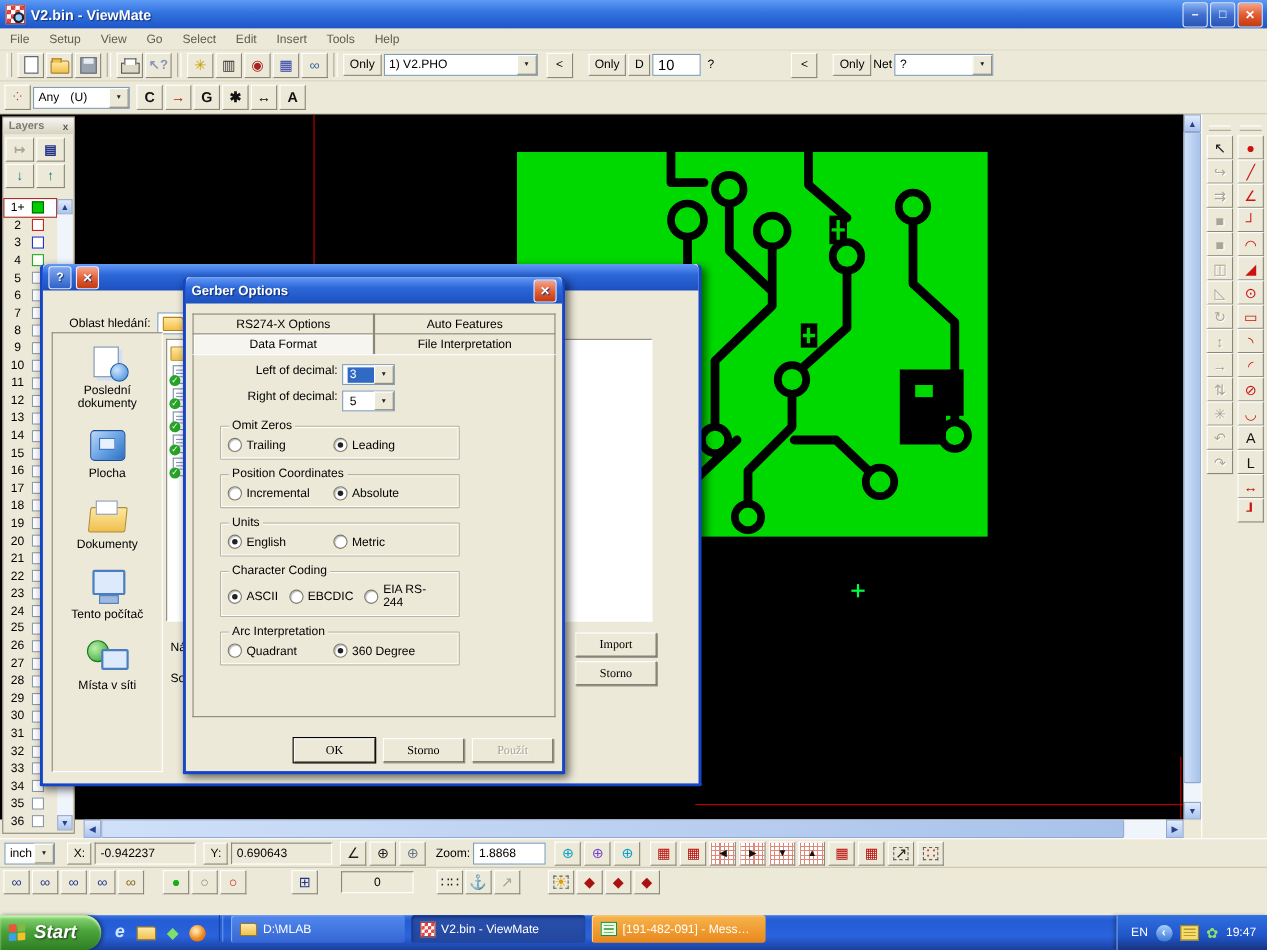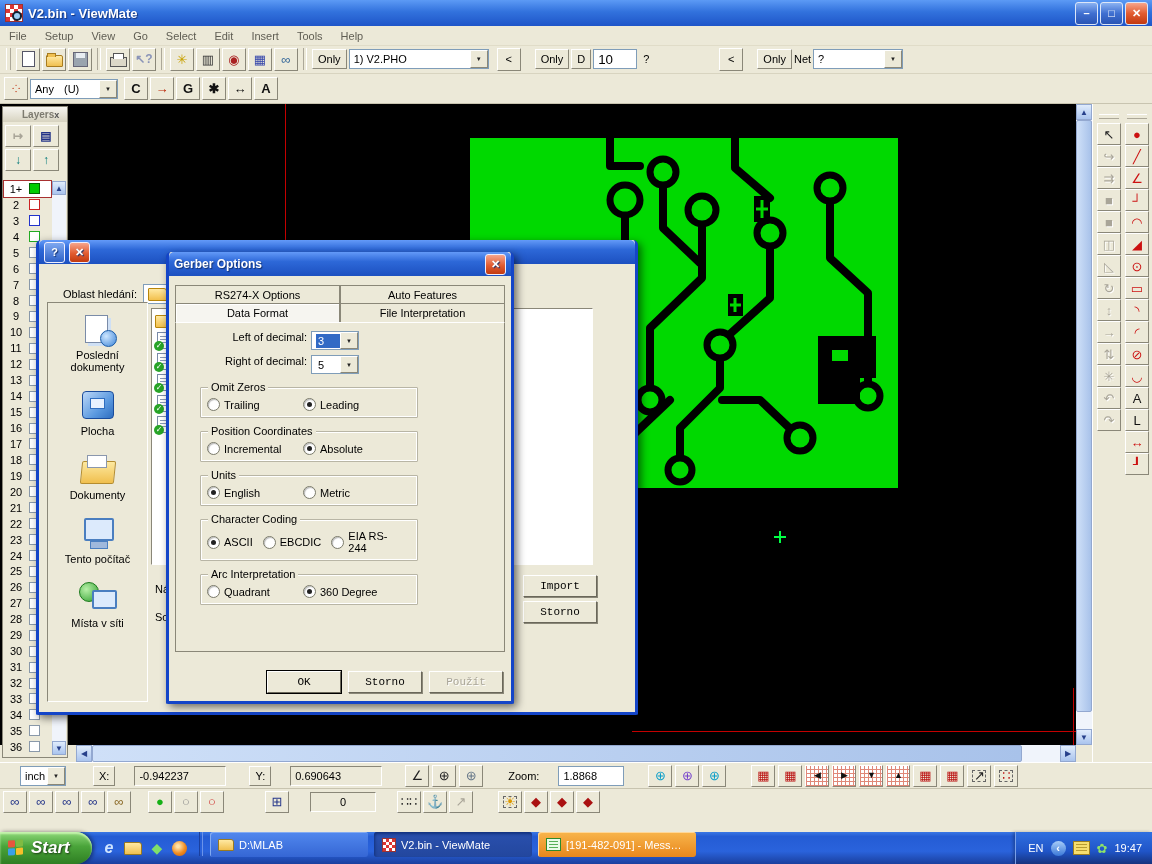--- a/index.html
+++ b/index.html
@@ -65,21 +65,21 @@
   .rtbar{left:1092px;top:104px;width:60px;height:658px;background:#ece9d8;border-left:1px solid #fff}
   .rt-grip{width:20px;height:3px;border-top:1px solid #fff;border-bottom:1px solid #aca899;margin:4px auto 4px}
   .rt-col{position:absolute;top:6px;width:26px}
   .rt-btn{width:24px;height:22px;margin:0 1px;background:#ece9d8;border:1px solid;border-color:#fff #8a8778 #8a8778 #fff;
     display:flex;align-items:center;justify-content:center;box-sizing:border-box}
   .rt-btn .glyph{font-size:13px;line-height:1}
   .rt-btn.disabled .glyph{color:#a9a598;text-shadow:1px 1px 0 #fff}
   
   .layers{left:2px;top:106px;width:64px;height:650px;background:#ece9d8;border:1px solid #8a8778;z-index:5}
   .ltitle{height:15px;background:linear-gradient(180deg,#f6f5f0,#d7d3c0);display:flex;align-items:center;
-    padding:0 19px;color:#7d7b70;font-weight:bold;font-size:10px}
+    padding:0 5px;color:#7d7b70;font-weight:bold;font-size:10px}
   .ltitle .lx{margin-left:auto;font-size:9px;color:#555}
   .lbtns{display:flex;flex-wrap:wrap;gap:2px;padding:3px 2px}
   .lbtn{width:26px;height:22px;background:#ece9d8;border:1px solid;border-color:#fff #8a8778 #8a8778 #fff;
     display:flex;align-items:center;justify-content:center;box-sizing:border-box;font-size:12px;font-weight:bold}
   .lbtn.disabled{color:#a9a598}
   .lrows{position:absolute;left:1px;top:74px;width:47px;bottom:2px;display:flex;flex-direction:column}
   .lrow{flex:1;display:flex;align-items:center;gap:3px;padding-left:2px;box-sizing:border-box}
   .lrow.selected{outline:1px solid #a83030;background:#fff}
   .lnum{width:20px;text-align:center;font-size:11px}
   .lswatch{width:11px;height:11px;border:1px solid #888;box-sizing:border-box}
@@ -142,25 +142,25 @@
   .group{position:relative;width:218px;margin:13px 0 0 24px;border:1px solid #b8b5a5;box-shadow:1px 1px 0 #fff inset, -1px -1px 0 #fff inset;
     border-radius:1px;padding:10px 6px 6px 6px;box-sizing:border-box}
   .gtitle{position:absolute;top:-7px;left:7px;background:#ece9d8;padding:0 3px}
   .opts{display:flex;gap:4px}
   .opt{display:flex;align-items:center;gap:4px;width:92px}
   .opts.tight .opt{width:auto;margin-right:6px}
   .radio{width:11px;height:11px;border-radius:50%;background:#fff;border:1px solid #7a7a6a;box-shadow:inset 1px 1px 1px #bbb;position:relative;flex:none}
   .opt.checked .radio::after{content:"";position:absolute;left:3px;top:3px;width:5px;height:5px;border-radius:50%;background:#222}
   .dlg-buttons{position:absolute;left:0;right:8px;bottom:8px;display:flex;justify-content:flex-end;gap:7px}
   .btn{width:74px;height:22px;background:#ece9d8;border:1px solid;border-color:#fff #6a675a #6a675a #fff;box-shadow:1px 1px 0 #8a8778;
-    font-family:Liberation Mono, monospace;font-size:11px;display:flex;align-items:center;justify-content:center}
+    font-family:Liberation Serif, serif;font-size:11px;display:flex;align-items:center;justify-content:center}
   .btn.default-btn{outline:1px solid #000}
   .btn.disabled{color:#a9a598;text-shadow:1px 1px 0 #fff}
   
-  .status1{left:0;top:762px;width:1152px;height:26px;display:flex;align-items:center;gap:19px;padding-left:20px;box-sizing:border-box;border-top:1px solid #fff}
+  .status1{left:0;top:762px;width:1152px;height:26px;display:flex;align-items:center;gap:3px;padding-left:4px;box-sizing:border-box;border-top:1px solid #fff}
   .status2{left:0;top:788px;width:1152px;height:26px;display:flex;align-items:center;gap:3px;padding-left:3px;box-sizing:border-box;border-top:1px solid #c8c4b0}
   .sbtn{width:24px;height:22px;background:#ece9d8;border:1px solid;border-color:#fff #8a8778 #8a8778 #fff;
     display:flex;align-items:center;justify-content:center;box-sizing:border-box;position:relative}
   .sbtn .glyph{font-size:13px;line-height:1}
   .sbtn.grid{background-color:#fff;background-image:repeating-linear-gradient(0deg,#e08878 0 1px,transparent 1px 4px),
     repeating-linear-gradient(90deg,#e08878 0 1px,transparent 1px 4px)}
   .sbtn.grid .glyph{font-size:9px;color:#111}
   .sbtn.dashed::before{content:"";position:absolute;inset:4px;border:1px dashed #666}
   .sbtn.disabled .glyph{color:#a9a598}
   .lampline{display:flex;gap:2px;margin-left:14px}

